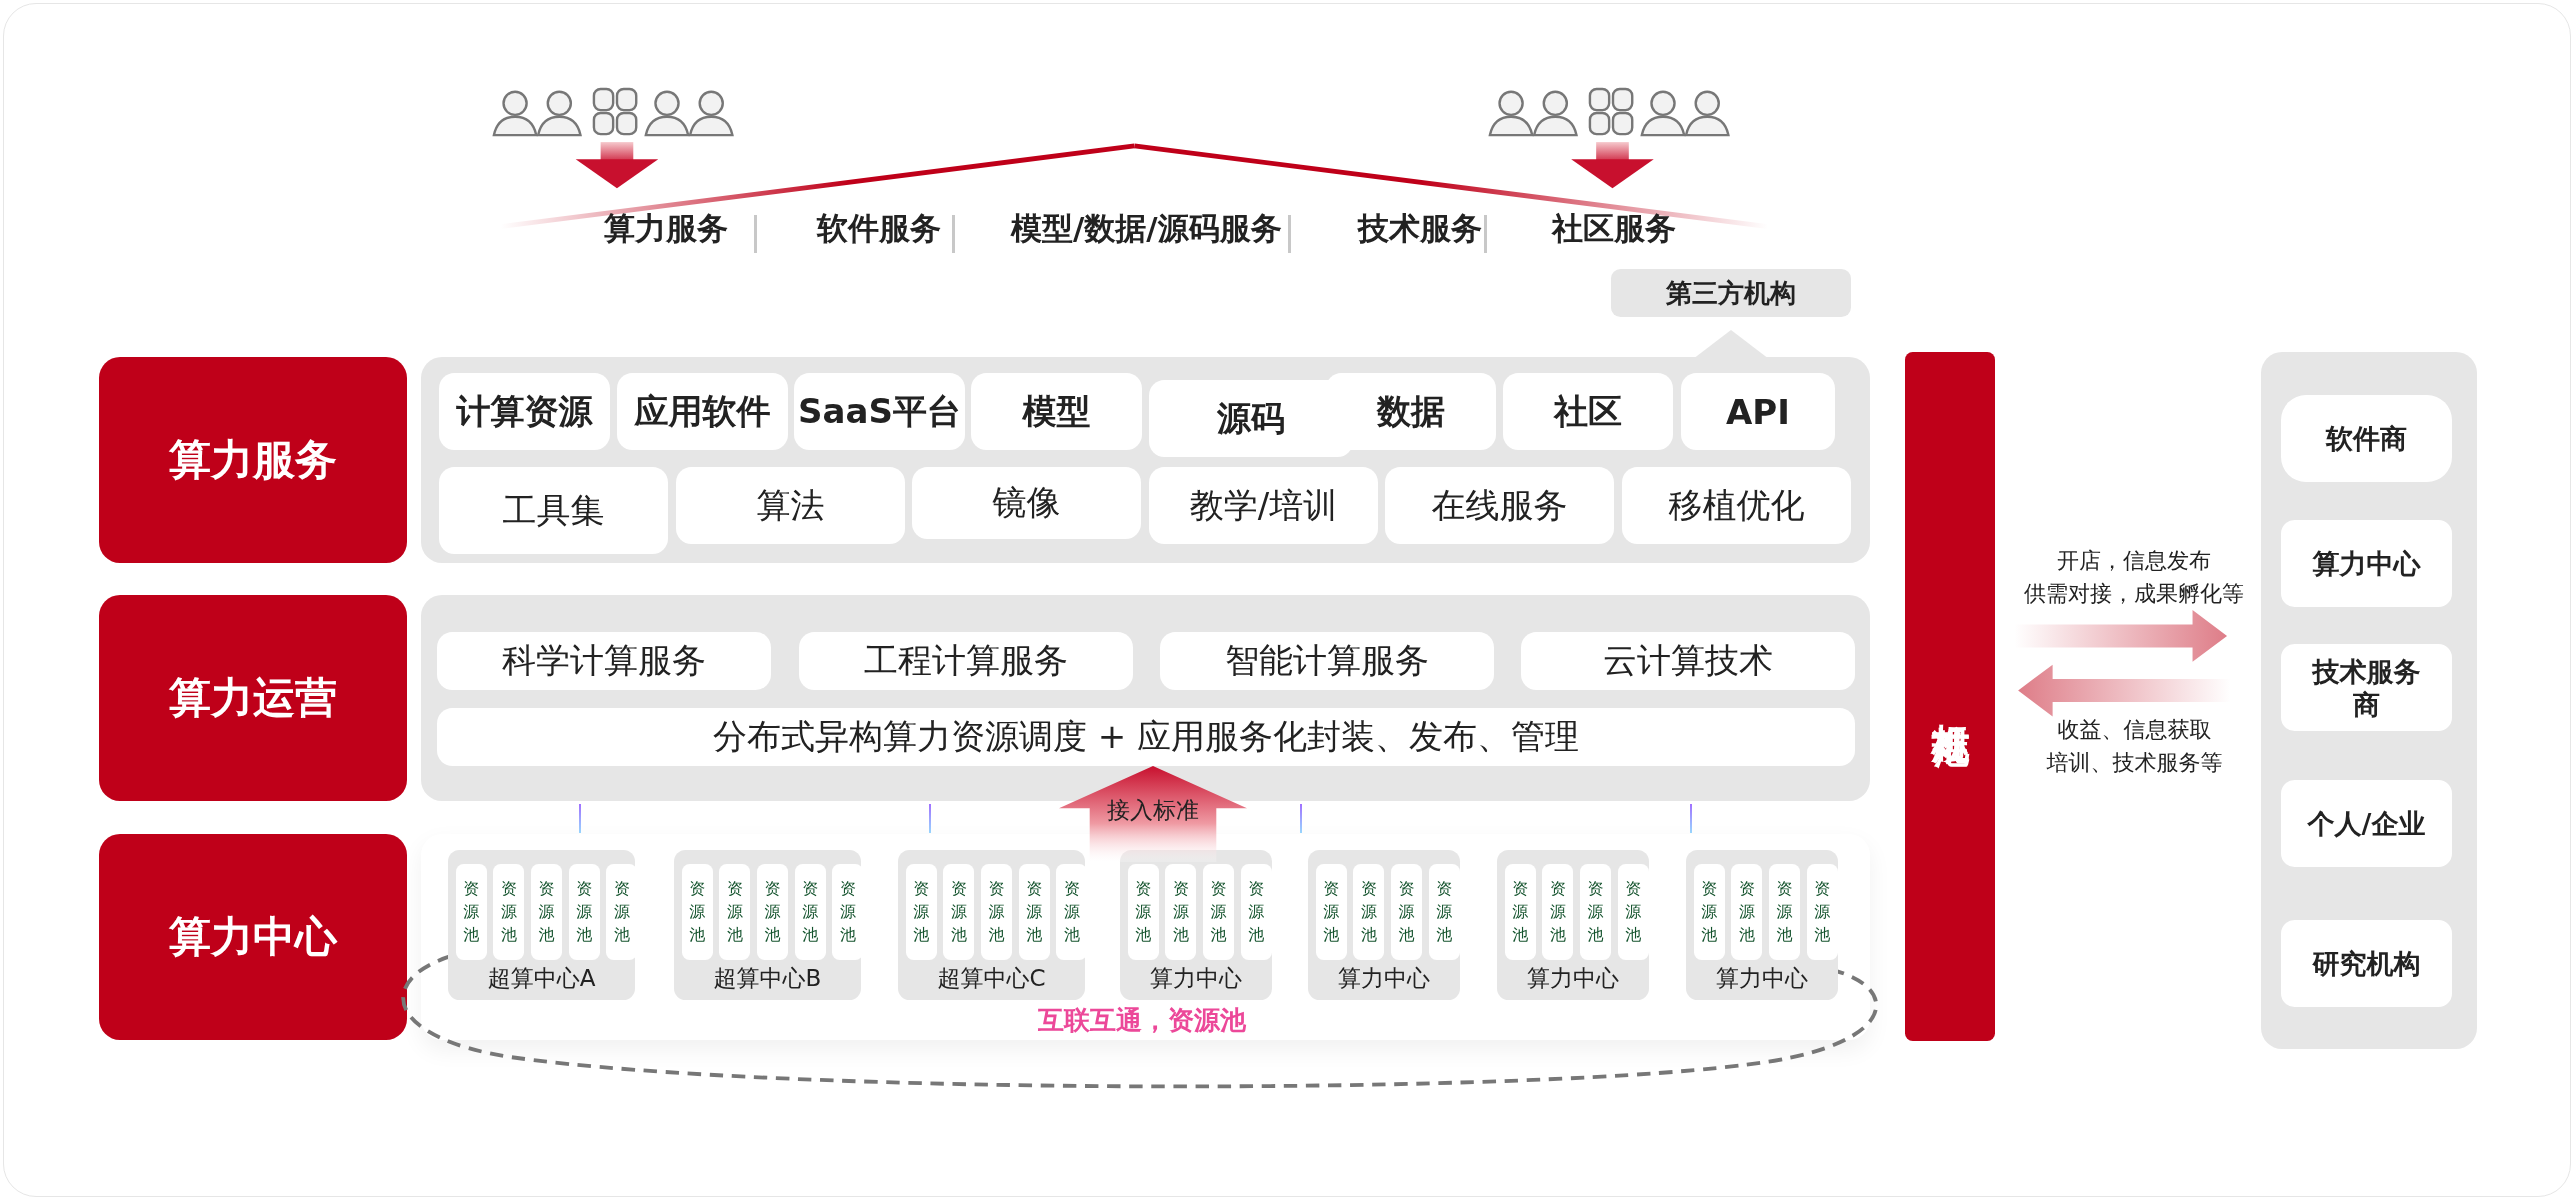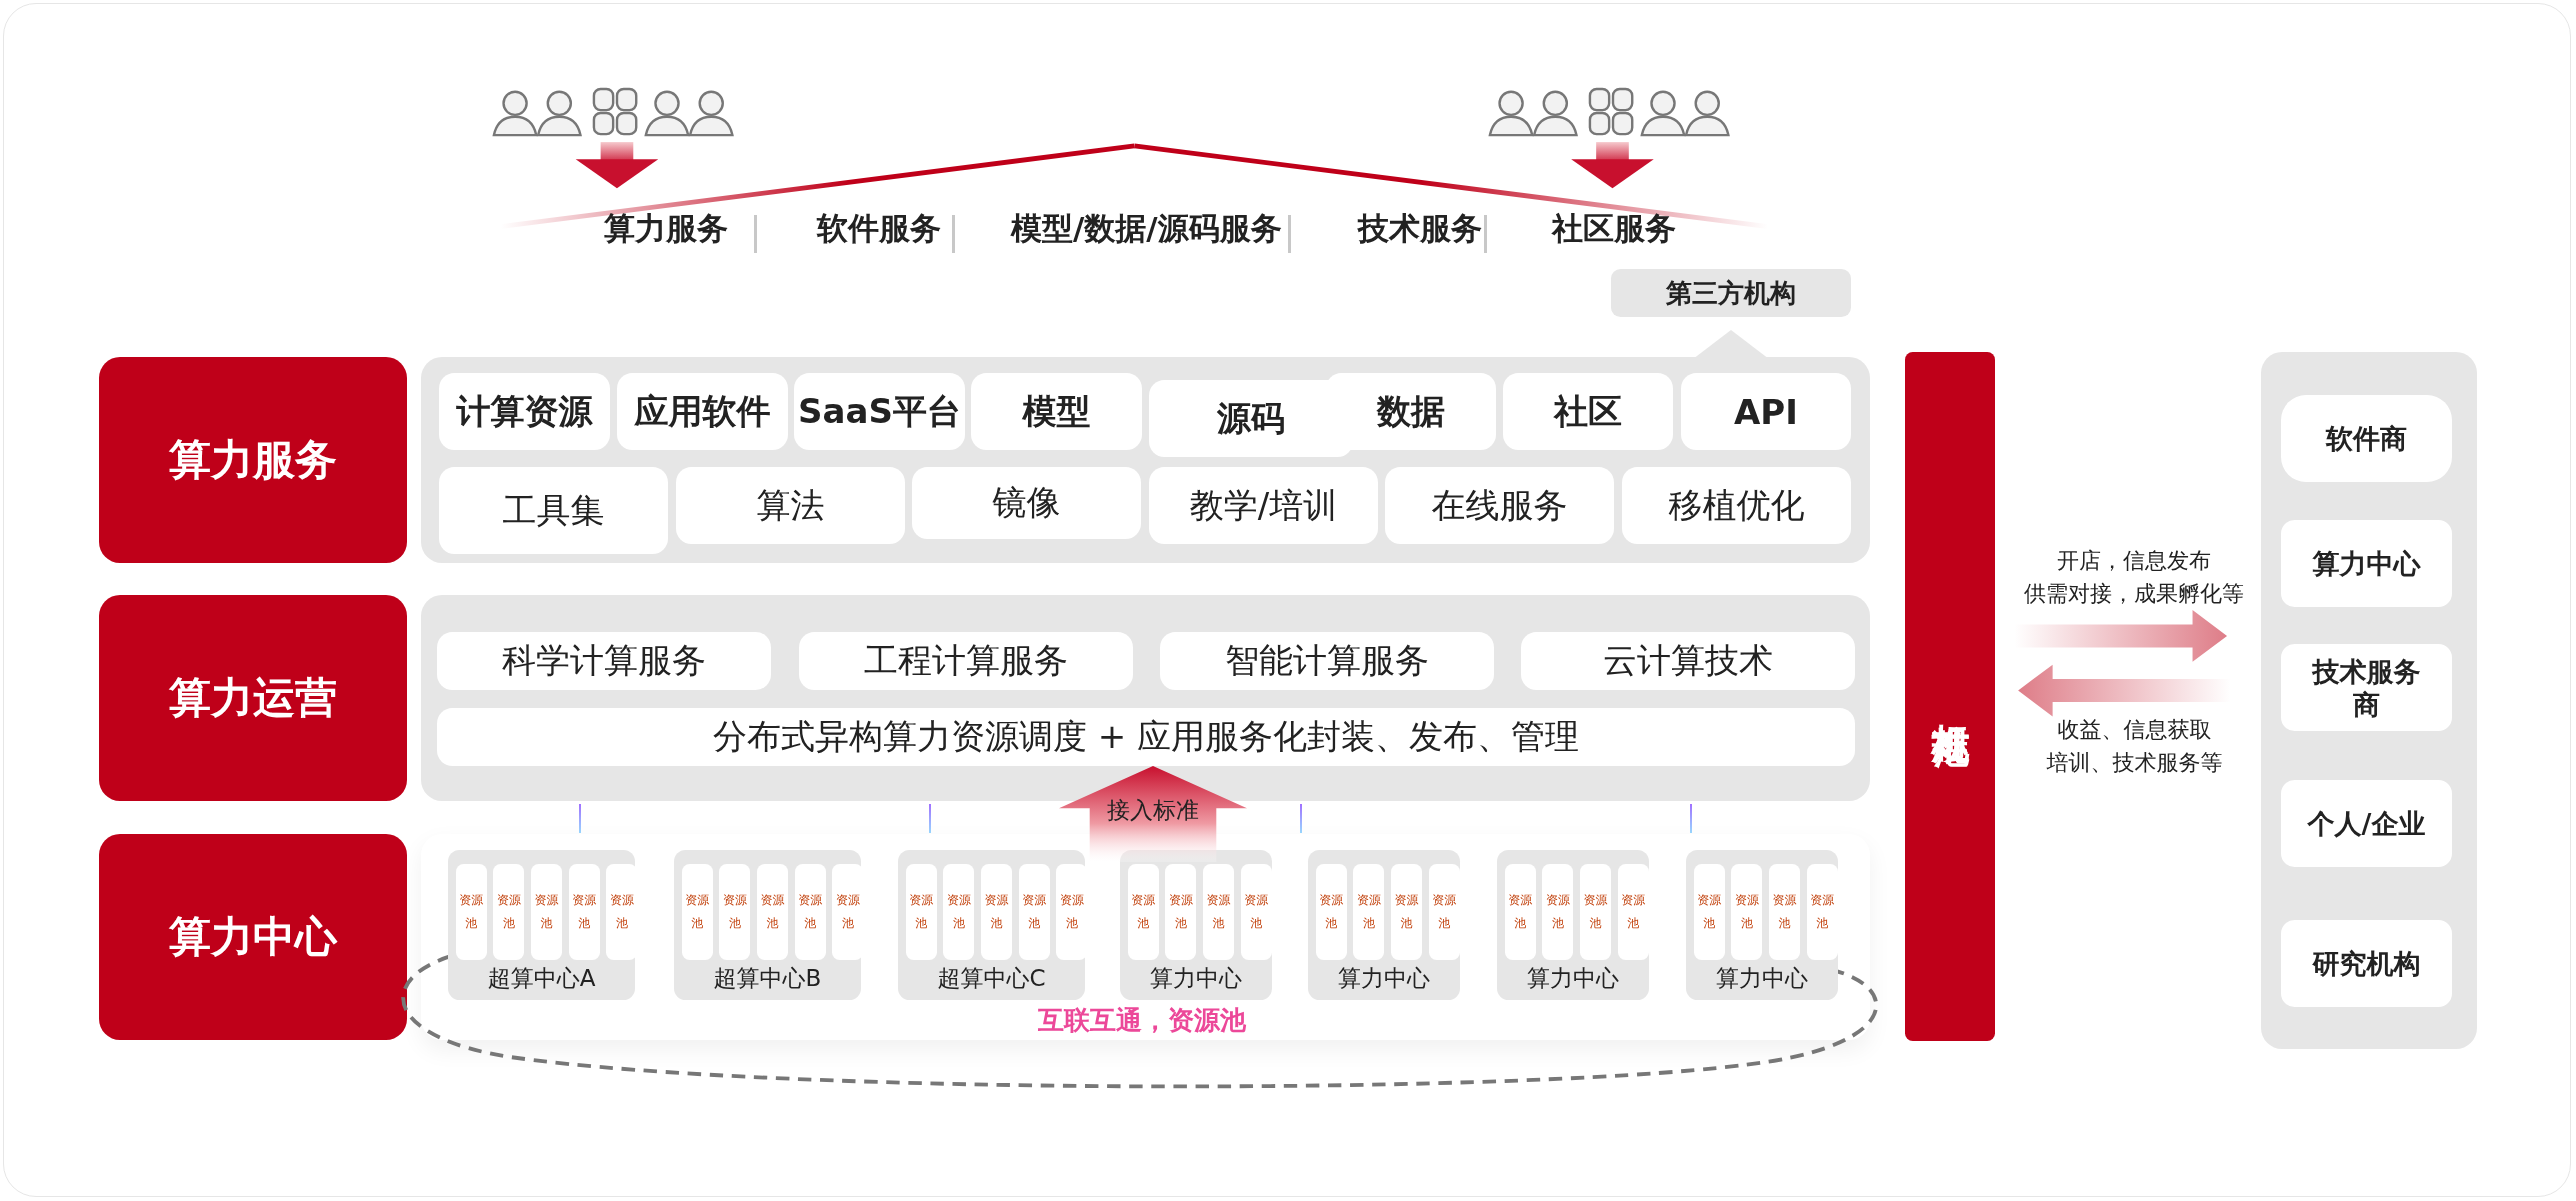--- a/index.html
+++ b/index.html
@@ -8,21 +8,21 @@
   .abs{position:absolute;}
   .red{background:#bf0019;}
   .cat{position:absolute;left:99px;width:308px;border-radius:21px;color:#fff;font-weight:bold;font-size:42px;display:flex;align-items:center;justify-content:center;}
   .panel{position:absolute;background:#e6e6e6;border-radius:21px;}
   .tile{position:absolute;background:#fff;border-radius:15.4px;display:flex;align-items:center;justify-content:center;font-size:34px;color:#222;}
   .tile.b{font-weight:bold;}
   .svc{position:absolute;top:208px;font-size:31px;font-weight:bold;color:#222;white-space:nowrap;}
   .sep{position:absolute;top:215px;width:2.9px;height:38px;background:#c8c8c8;}
   .dc{position:absolute;top:850px;height:150px;background:#e6e6e6;border-radius:11.5px;}
   .dc .pools{position:absolute;left:7.7px;top:13.5px;display:flex;gap:6.7px;}
-  .pool{width:31px;height:96px;background:#fff;border-radius:7.7px;font-size:12px;line-height:23px;text-align:center;display:flex;flex-direction:column;justify-content:center;color:#c2410c;}
+  .pool{width:31px;height:96px;background:#fff;border-radius:7.7px;font-size:16px;line-height:23px;text-align:center;display:flex;flex-direction:column;justify-content:center;color:#14532d;}
   .dc .lbl{position:absolute;left:0;right:0;bottom:5.8px;text-align:center;font-size:23px;color:#222;}
   .rtile{position:absolute;left:2281px;width:171px;background:#fff;border-radius:13.5px;display:flex;align-items:center;justify-content:center;text-align:center;font-size:27px;font-weight:bold;color:#222;line-height:33px;}
   .note{position:absolute;font-size:22px;color:#222;text-align:center;line-height:33px;white-space:nowrap;}
   .vline{position:absolute;width:1.9px;height:29px;top:804px;background:linear-gradient(#a070ff,#9ad8ff);}
 </style>
 </head>
 <body>
 
 <div class="frame"></div>
 
@@ -129,21 +129,21 @@
     <span>算力服务</span>
   </div>
 <div class="panel" style="left:421px;top:357px;width:1449px;height:206px;"></div>
 <div class="tile b" style="left:439px;top:373px;width:171px;height:77px;">计算资源</div>
 <div class="tile b" style="left:617px;top:373px;width:171px;height:77px;">应用软件</div>
 <div class="tile b" style="left:794px;top:373px;width:171px;height:77px;">SaaS平台</div>
 <div class="tile b" style="left:971px;top:373px;width:171px;height:77px;">模型</div>
 <div class="tile b" style="left:1149px;top:380px;width:204px;height:77px;">源码</div>
 <div class="tile b" style="left:1326px;top:373px;width:170px;height:77px;">数据</div>
 <div class="tile b" style="left:1503px;top:373px;width:170px;height:77px;">社区</div>
-<div class="tile b" style="left:1681px;top:373px;width:170px;height:77px;">API</div>
+<div class="tile b" style="left:1681px;top:373px;width:154px;height:77px;">API</div>
 <div class="tile" style="left:439px;top:467px;width:229px;height:87px;">工具集</div>
 <div class="tile" style="left:676px;top:467px;width:229px;height:77px;">算法</div>
 <div class="tile" style="left:912px;top:467px;width:229px;height:72px;">镜像</div>
 <div class="tile" style="left:1149px;top:467px;width:229px;height:77px;">教学/培训</div>
 <div class="tile" style="left:1385px;top:467px;width:229px;height:77px;">在线服务</div>
 <div class="tile" style="left:1622px;top:467px;width:229px;height:77px;">移植优化</div>
 
 <div class="cat red" style="top:595px;height:206px;">
     <span>算力运营</span>
   </div>

